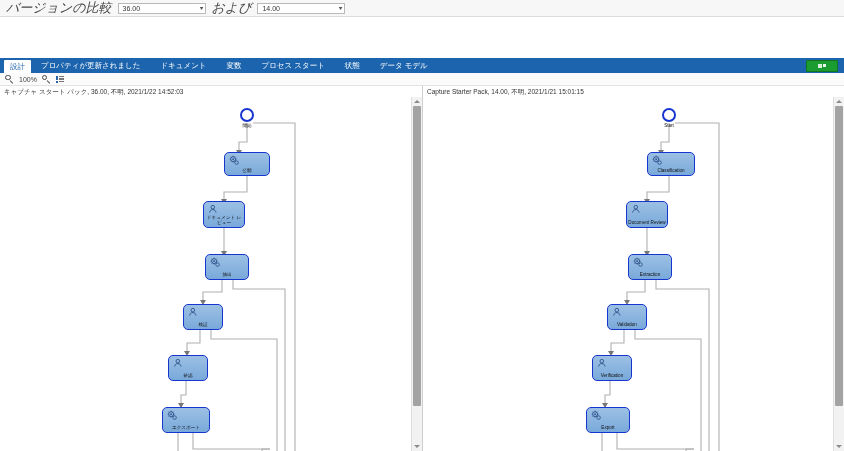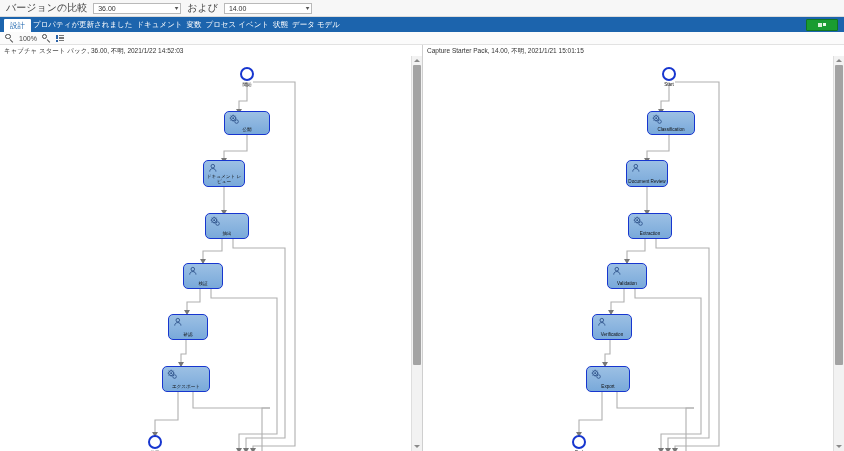--- a/index.html
+++ b/index.html
@@ -11,35 +11,35 @@
     -webkit-font-smoothing:antialiased;
   }
   .app{width:844px;height:451px;position:relative;display:flex;flex-direction:column;}
 
   
   .versionbar{
     height:16px;min-height:16px;background:#f7f7f7;
     border-bottom:1px solid #dcdcdc;
     display:flex;align-items:center;gap:6px;padding:0 6px;
   }
-  .vlabel{font-size:10px;color:#444;white-space:nowrap;}
+  .vlabel{font-size:13px;color:#444;white-space:nowrap;font-style:italic;}
   .vselect{
     height:11px;width:88px;background:#fff;border:1px solid #b9b9b9;
     display:flex;align-items:center;justify-content:space-between;
     padding:0 2px 0 4px;font-size:7px;color:#333;box-sizing:border-box;
   }
   .vselect .caret{font-size:6px;color:#555;line-height:1;transform:scaleX(1.2);}
 
   
   .tabbar{
     height:15px;min-height:15px;background:#1c64ad;
-    display:flex;align-items:stretch;position:relative;
+    display:flex;align-items:stretch;position:relative;margin-top:41px;
   }
   .tab{
-    display:flex;align-items:center;padding:0 2px;
+    display:flex;align-items:center;padding:0 10px;
     font-size:7.5px;color:#ffffff;white-space:nowrap;cursor:default;
   }
   .tab.active{background:#ffffff;color:#1c64ad;margin:2px 0 0 4px;border-radius:1px 1px 0 0;padding:0 6px;}
   .tabspacer{flex:1;}
   .greenbtn{
     align-self:center;margin-right:6px;height:10px;min-width:24px;
     background:#1a9c31;border:1px solid #11751f;border-radius:1px;
     display:flex;align-items:center;justify-content:center;gap:1px;padding:0 3px;
   }
   .gb-sq{width:4px;height:4px;background:#d8f0d8;display:block;}
@@ -121,21 +121,21 @@
       <span>14.00</span>
       <span class="caret">▾</span>
     </div>
   </div>
 
   <div class="tabbar">
     <div class="tab active">設計</div>
     <div class="tab">プロパティが更新されました</div>
     <div class="tab">ドキュメント</div>
     <div class="tab">変数</div>
-    <div class="tab">プロセス イベント</div>
+    <div class="tab">プロセス スタート</div>
     <div class="tab">状態</div>
     <div class="tab">データ モデル</div>
     <div class="tabspacer"></div>
     <div class="greenbtn">
       <span class="gb-sq"></span>
       <span class="gb-sq sm"></span>
     </div>
   </div>
 
   <div class="zoombar">

